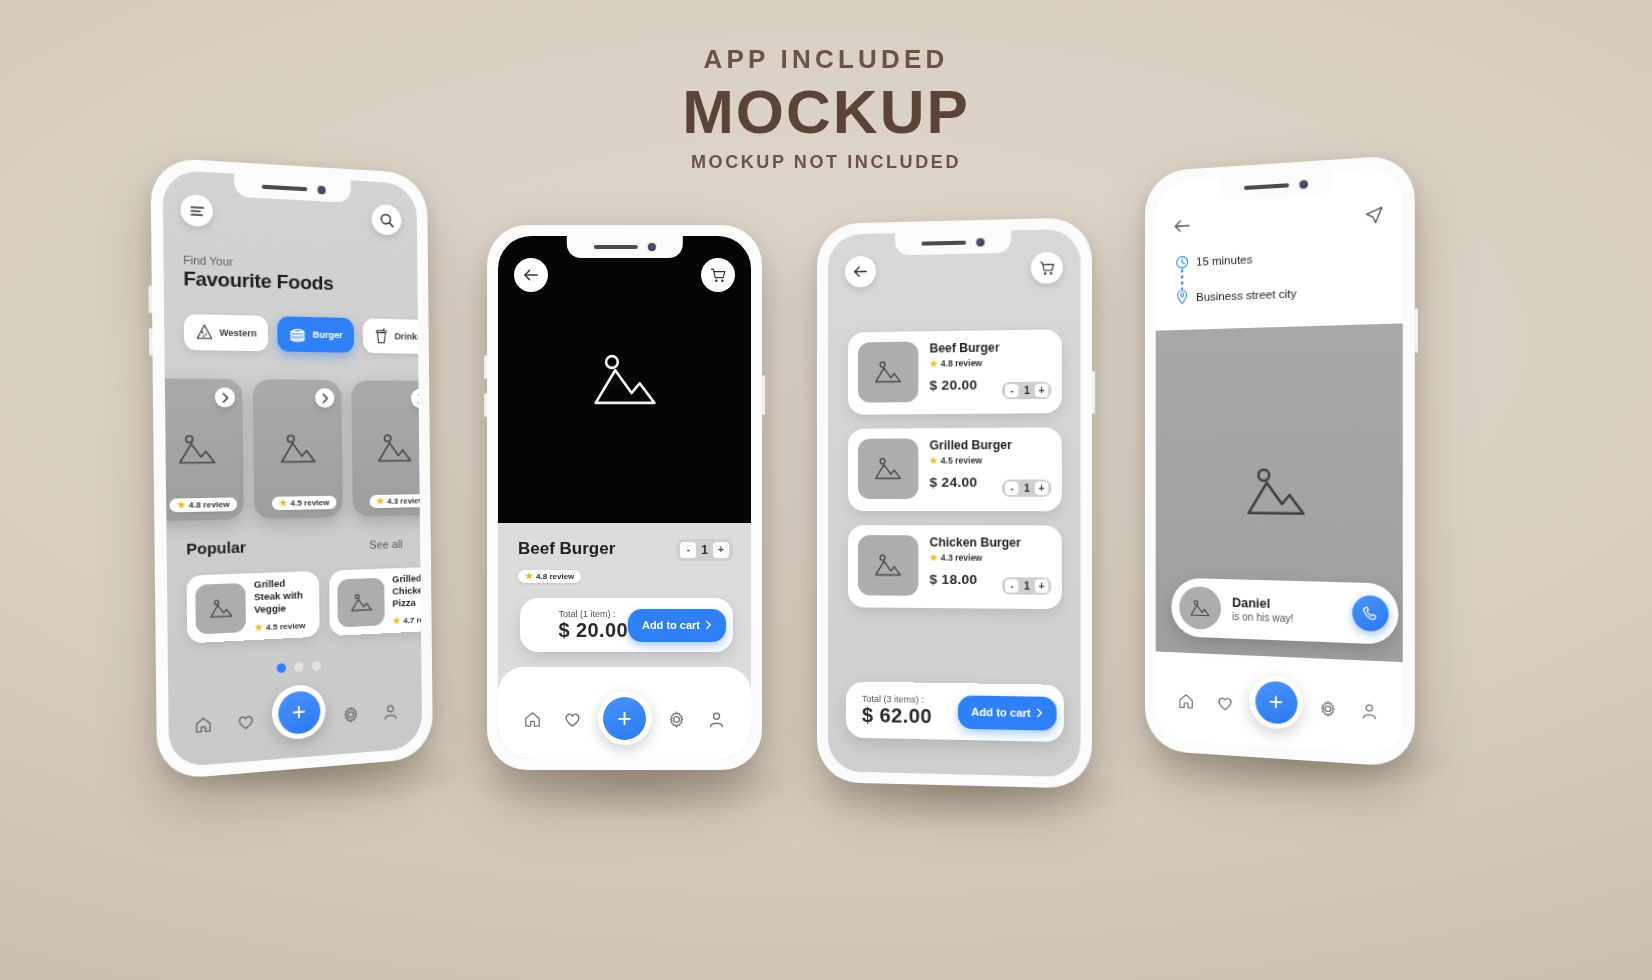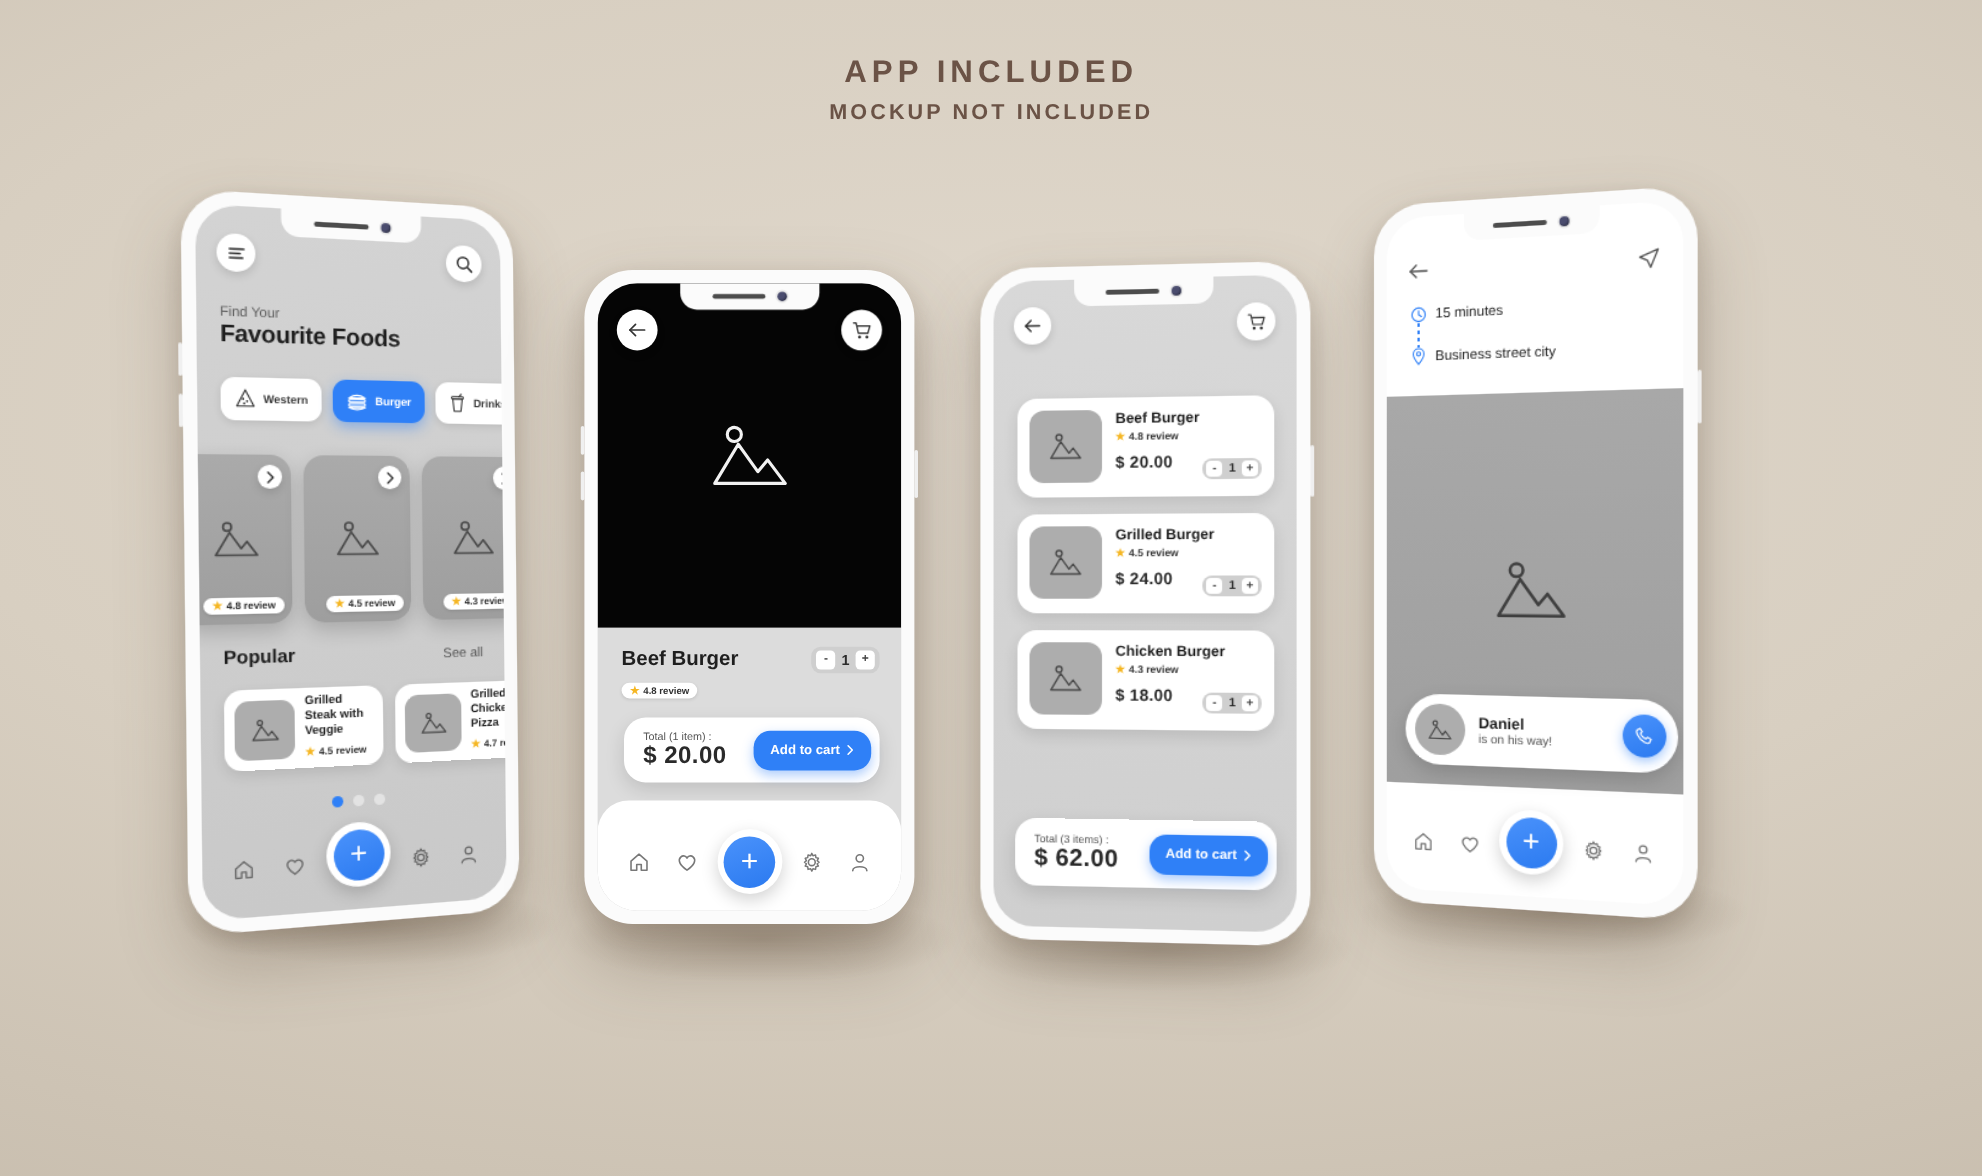--- a/index.html
+++ b/index.html
@@ -146,21 +146,21 @@
         box-shadow: 0 30px 60px rgba(90,72,55,.34), 0 8px 20px rgba(90,72,55,.2); }
   #p2 .screen { background: #dcdcdc; }
   #p2 .hero { position: absolute; top: 0; left: 0; right: 0; height: 287px; background: #050505;
               display: flex; align-items: center; justify-content: center; }
   #p2 .hbtns { position: absolute; top: 22px; left: 16px; right: 16px;
                display: flex; justify-content: space-between; z-index: 20; }
   #p2 .info { position: absolute; top: 303px; left: 20px; right: 18px;
               display: flex; justify-content: space-between; align-items: flex-start; }
   #p2 .pname { font-size: 17px; font-weight: bold; color: #1f1f1f; }
   #p2 .revrow { margin-top: 6px; }
-  #p2 .cartbar { position: absolute; top: 362px; left: 22px; right: 18px; height: 54px; padding: 0 7px 0 16px; }
+  #p2 .cartbar { position: absolute; top: 362px; left: 22px; right: 18px; height: 54px; padding: 0 7px 0 16px; justify-content: flex-end; }
   #p2 .addbtn { height: 33px; padding: 0 14px; }
   #p2 .botsheet { position: absolute; left: 0; right: 0; bottom: 0; height: 92px;
                   background: #fff; border-radius: 26px 26px 33px 33px; }
   #p2 .nav { position: absolute; bottom: 16px; left: 14px; right: 14px; height: 44px; }
   #p2 .fab-wrap { position: absolute; bottom: 14px; left: 50%; margin-left: -27px; width: 54px; height: 54px; }
   #p2 .fab { width: 43px; height: 43px; font-size: 25px; }
 
   
   #p3 { left: 817px; top: 224px; width: 270px; height: 558px;
         transform: perspective(1200px) rotateY(-6deg);
@@ -221,20 +221,21 @@
 
 <div class="stage">
 
   <div class="shadowfloor" style="left:150px;top:735px;width:320px;height:70px;"></div>
   <div class="shadowfloor" style="left:470px;top:745px;width:330px;height:75px;"></div>
   <div class="shadowfloor" style="left:800px;top:755px;width:330px;height:72px;"></div>
   <div class="shadowfloor" style="left:1130px;top:725px;width:330px;height:72px;"></div>
 
   <div class="heading">
     <div class="l1">APP INCLUDED</div>
+    <div class="l2">MOCKUP</div>
     <div class="l3">MOCKUP NOT INCLUDED</div>
   </div>
 
   <div class="phone" id="p1">
     <div class="btn-side" style="left:-3px;top:120px;width:3px;height:26px;"></div>
     <div class="btn-side" style="left:-3px;top:160px;width:3px;height:26px;"></div>
     <div class="screen">
       <div class="notch">
         <div class="spk"></div>
         <div class="cam"></div>

